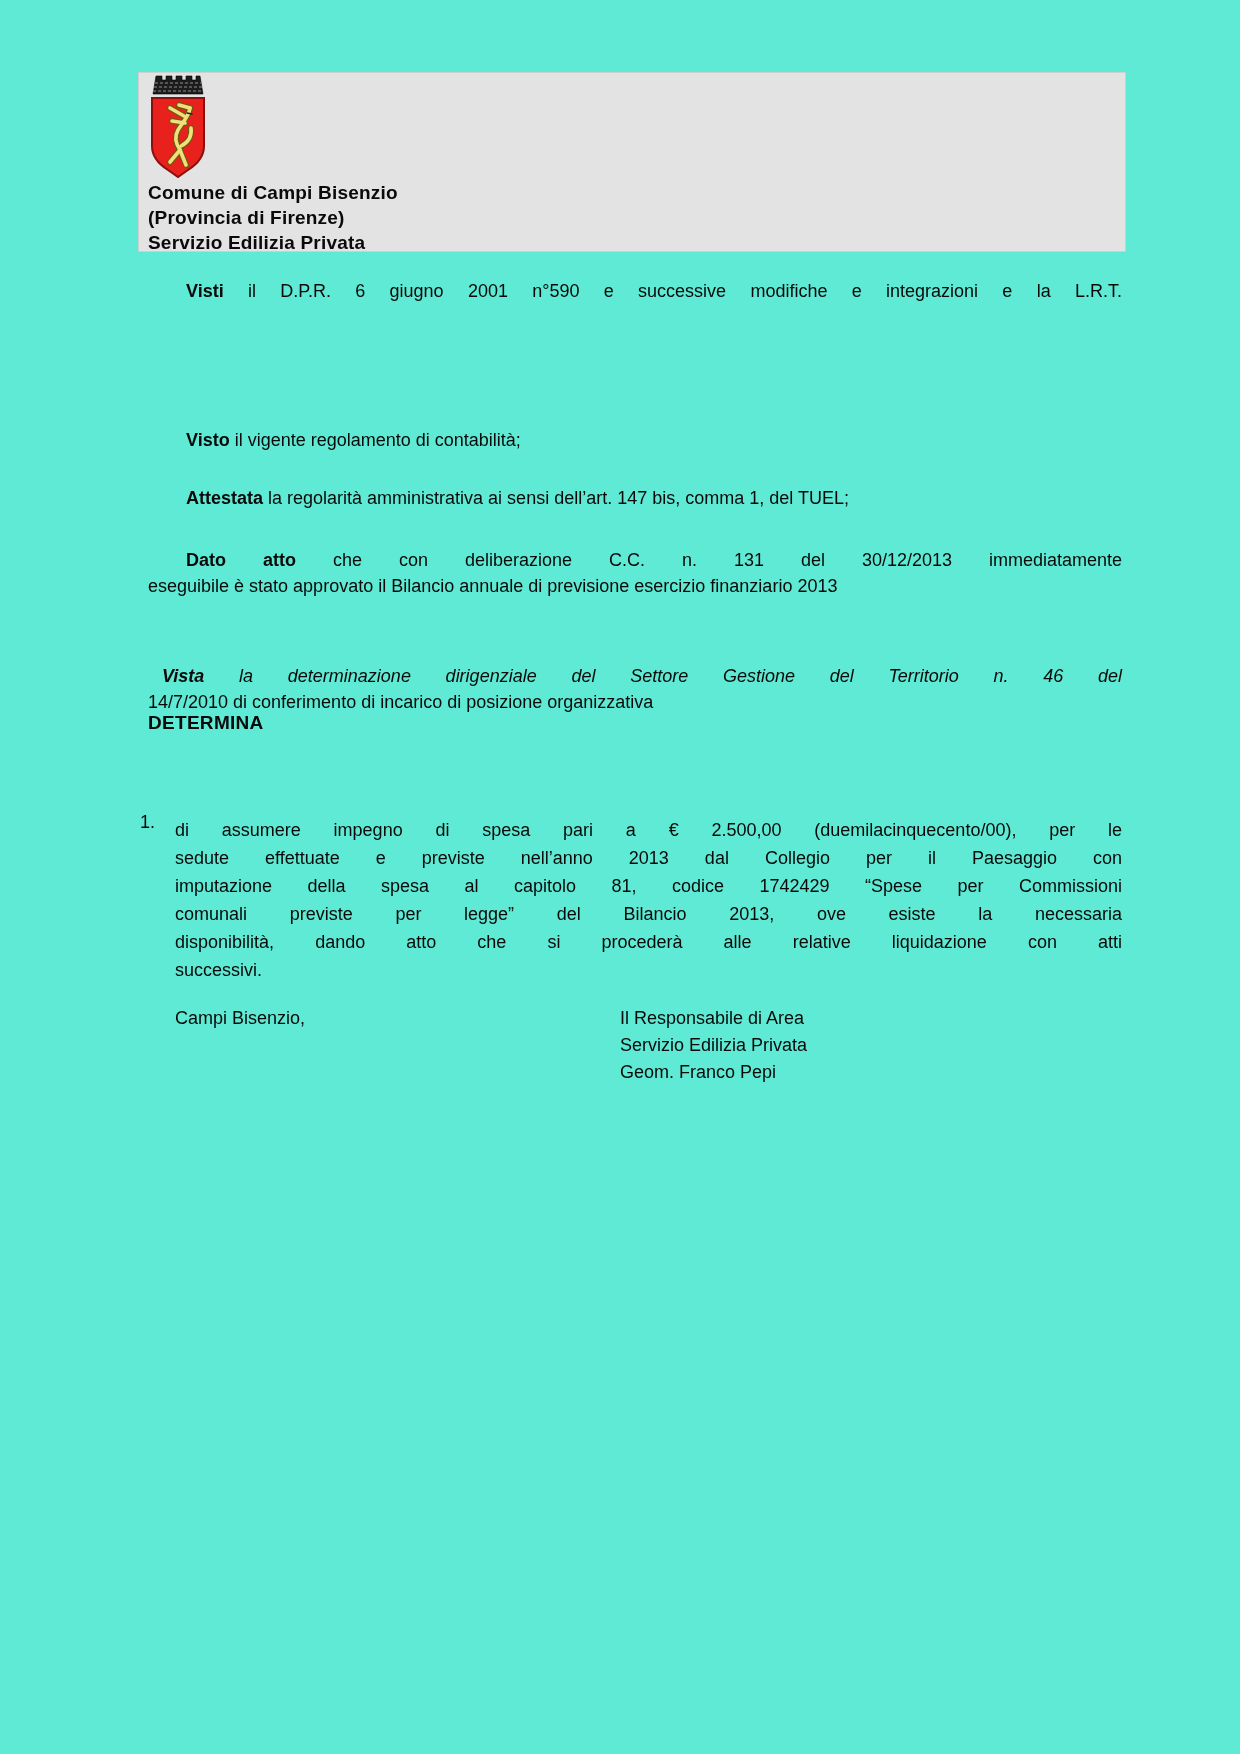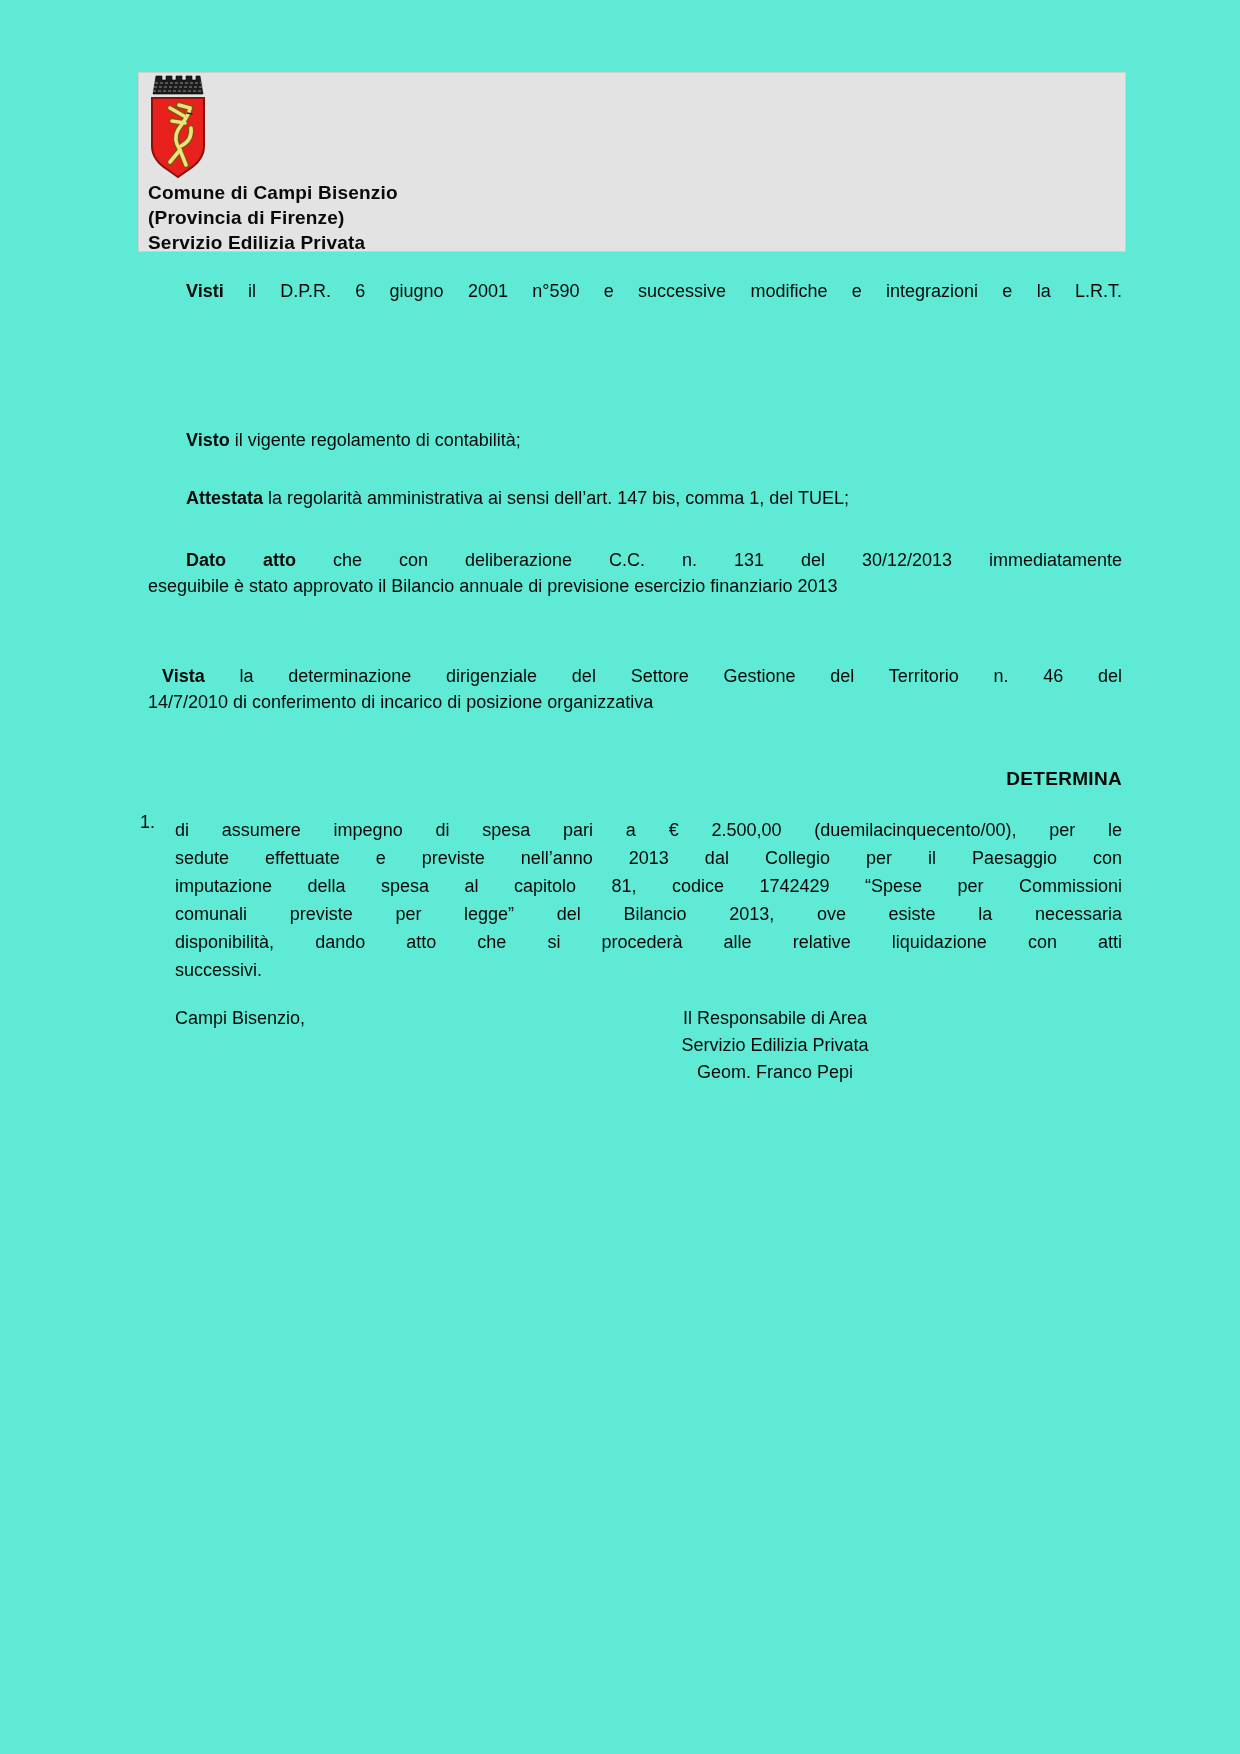--- a/index.html
+++ b/index.html
@@ -45,27 +45,27 @@
   .body-par{
     position:absolute;
     left:148px;
     width:974px;
     font-size:18px;
     line-height:26px;
   }
   .line{ text-align:justify; }
   .line.stretch{ text-align-last:justify; }
   .indent{ text-indent:38px; }
-  .indent-sm{ text-indent:14px; }
+  .indent-sm{ text-indent:14px;font-style:italic; }
   b.lead{ font-weight:bold; }
   .determina{
     position:absolute;
-    left:148px; top:768px;
+    left:148px; top:712px;
     width:974px;
-    text-align:right;
+    text-align:left;
     font-size:19px;
     font-weight:bold;
     letter-spacing:0.3px;
   }
   .list-item{
     position:absolute;
     left:140px; top:808px;
     width:982px;
     display:flex;
     font-size:18px;
@@ -78,21 +78,21 @@
     left:0; top:1005px;
     width:1240px;
     font-size:18px;
     line-height:27px;
   }
   .sig-place{ position:absolute; left:175px; top:0; }
   .sig-block{
     position:absolute;
     left:620px; top:0;
     width:310px;
-    text-align:center;
+    text-align:left;
   }
 </style>
 </head>
 <body>
 
 <div class="page">
 
   <div class="banner"></div>
 
   <svg class="coa" viewBox="0 0 64 106" aria-hidden="true">

